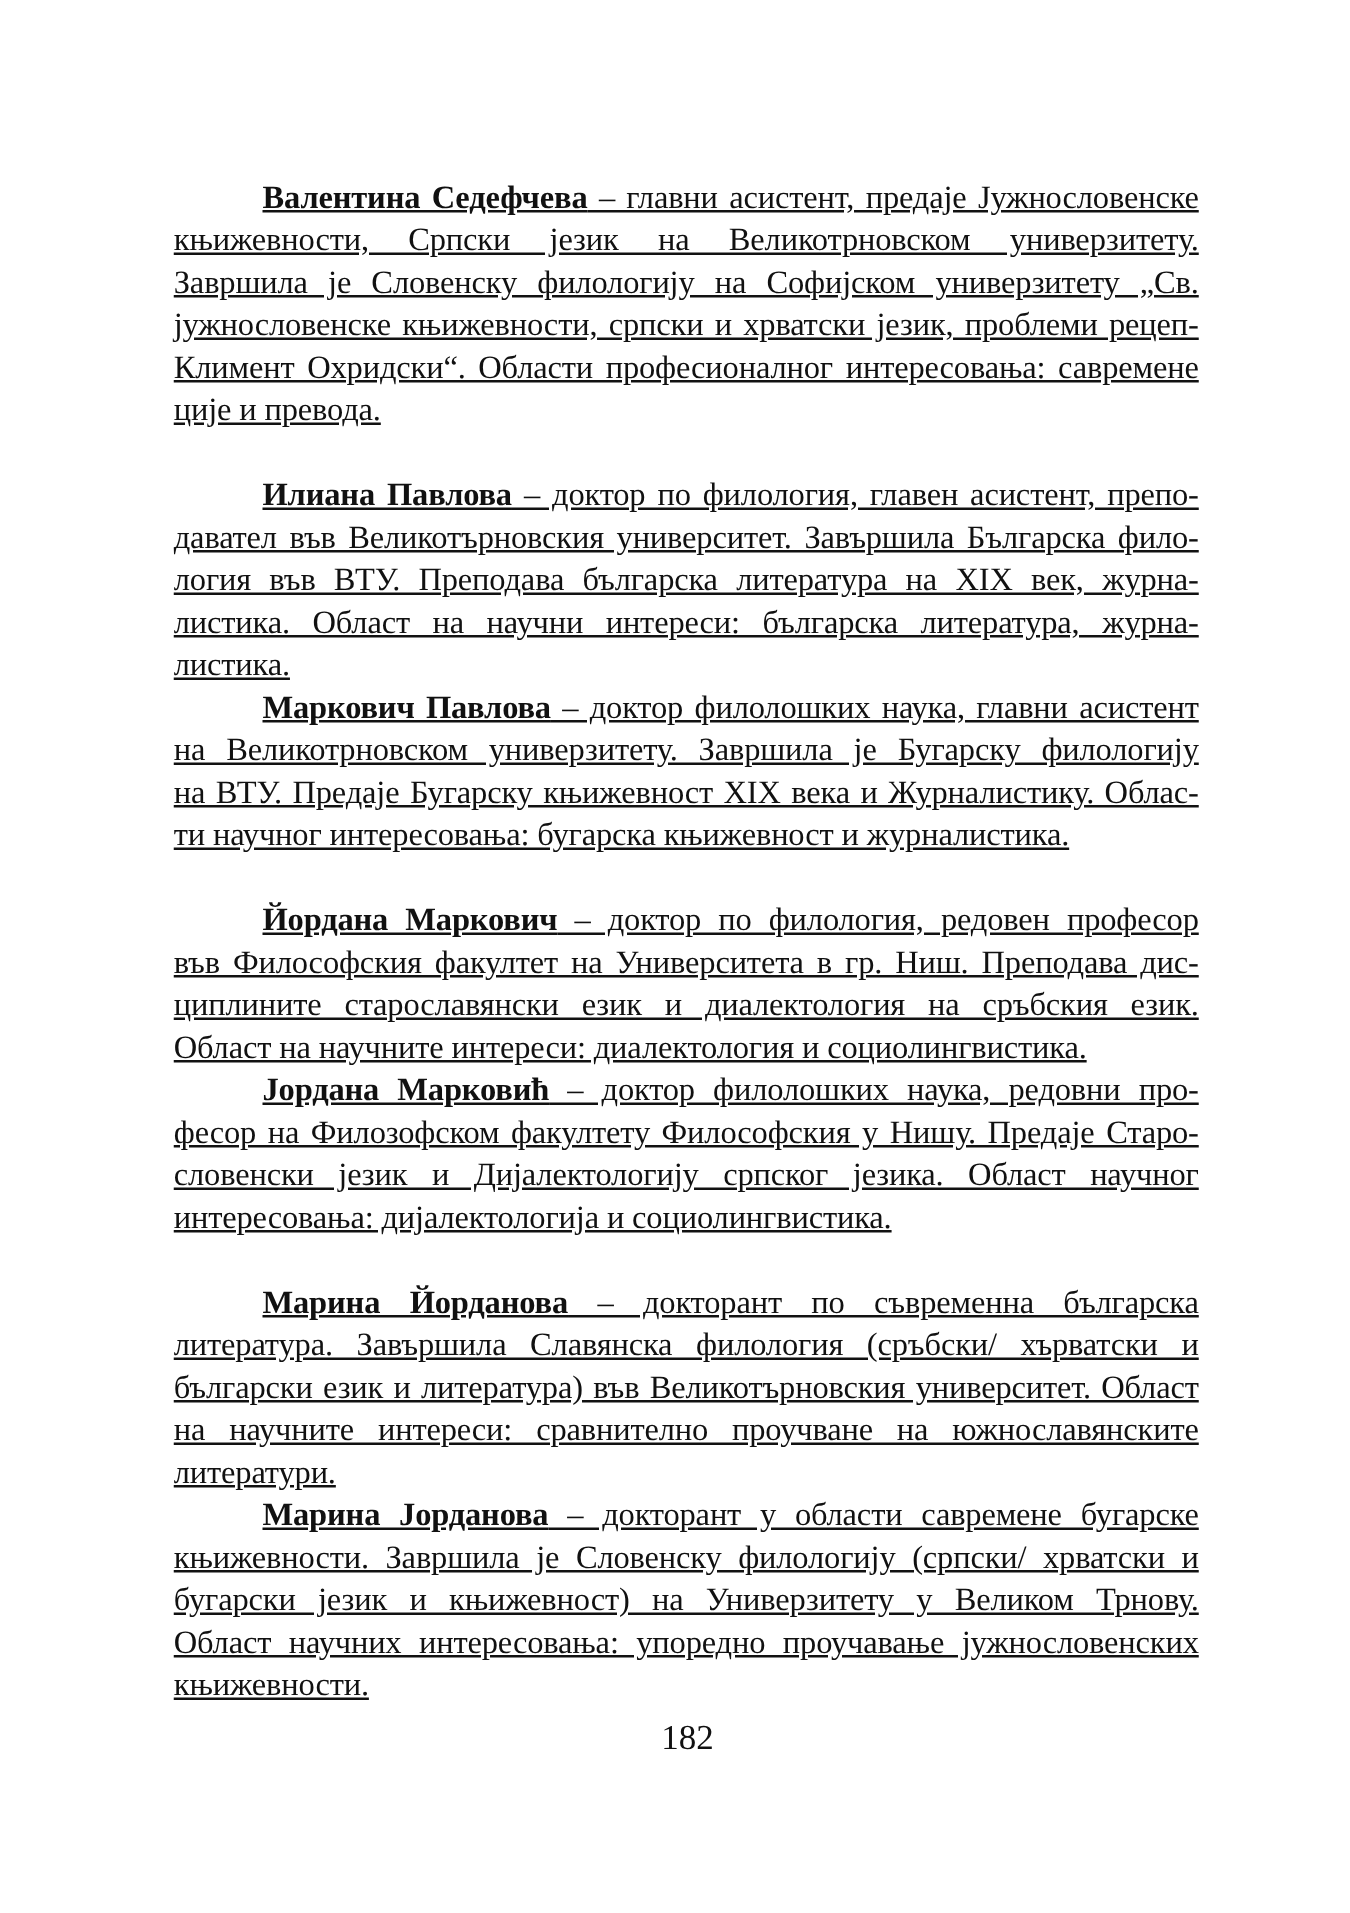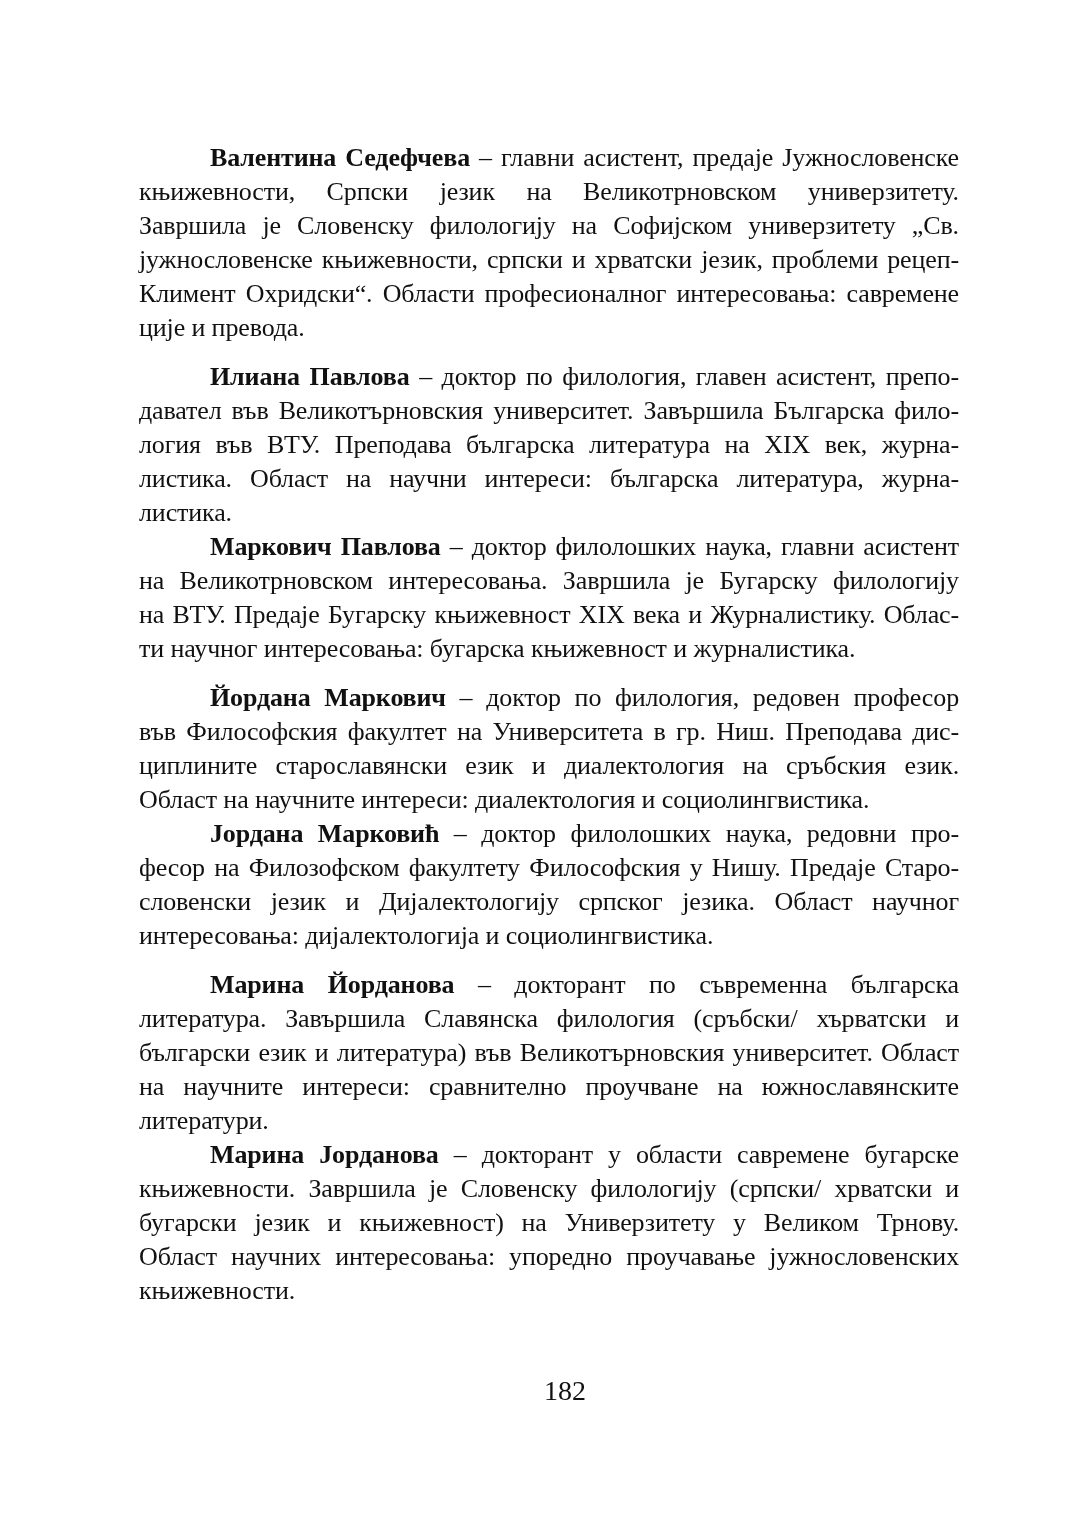--- a/index.html
+++ b/index.html
@@ -14,41 +14,42 @@
     background: #ffffff;
     overflow: hidden;
     font-family: "Liberation Serif", "DejaVu Serif", serif;
     color: #111111;
   }
   #page-body {
     position: absolute;
     left: 139px;
     top: 141px;
     width: 820px;
+    text-decoration: underline;
   }
   .entry-group { margin: 0; }
-  .entry-group + .entry-group { margin-top: 15px; }
+  .entry-group + .entry-group { margin-top: 34px; }
   .paragraph { margin: 0; }
   .line {
     font-size: 26px;
     line-height: 34px;
     white-space: nowrap;
     text-align: justify;
     text-align-last: justify;
     letter-spacing: -0.005em;
   }
   .line.first { padding-left: 71px; }
   .line.last {
     text-align-last: left;
     text-align: right;
   }
   .person-name { font-weight: bold; }
   #page-footer {
     position: absolute;
-    left: 155px;
+    left: 140px;
     top: 1374px;
     width: 820px;
     text-align: center;
   }
   #page-number {
     font-size: 28px;
     line-height: 34px;
     color: #111111;
   }
 </style>
@@ -70,21 +71,21 @@
       <section class="entry-group">
         <div class="paragraph">
           <div class="line first"><span class="person-name">Илиана Павлова</span><span> – доктор по филология, главен асистент, препо-</span></div>
           <div class="line"><span>давател във Великотърновския университет. Завършила Българска фило-</span></div>
           <div class="line"><span>логия във ВТУ. Преподава българска литература на XIX век, журна-</span></div>
           <div class="line"><span>листика. Област на научни интереси: българска литература, журна-</span></div>
           <div class="line last"><span>листика.</span></div>
         </div>
         <div class="paragraph">
           <div class="line first"><span class="person-name">Маркович Павлова</span><span> – доктор филолошких наука, главни асистент</span></div>
-          <div class="line"><span>на Великотрновском интересовања. Завршила је Бугарску филологију</span></div>
+          <div class="line"><span>на Великотрновском универзитету. Завршила је Бугарску филологију</span></div>
           <div class="line"><span>на ВТУ. Предаје Бугарску књижевност XIX века и Журналистику. Облас-</span></div>
           <div class="line last"><span>ти научног интересовања: бугарска књижевност и журналистика.</span></div>
         </div>
       </section>
       <section class="entry-group">
         <div class="paragraph">
           <div class="line first"><span class="person-name">Йордана Маркович</span><span> – доктор по филология, редовен професор</span></div>
           <div class="line"><span>във Философския факултет на Университета в гр. Ниш. Преподава дис-</span></div>
           <div class="line"><span>циплините старославянски език и диалектология на сръбския език.</span></div>
           <div class="line last"><span>Област на научните интереси: диалектология и социолингвистика.</span></div>

